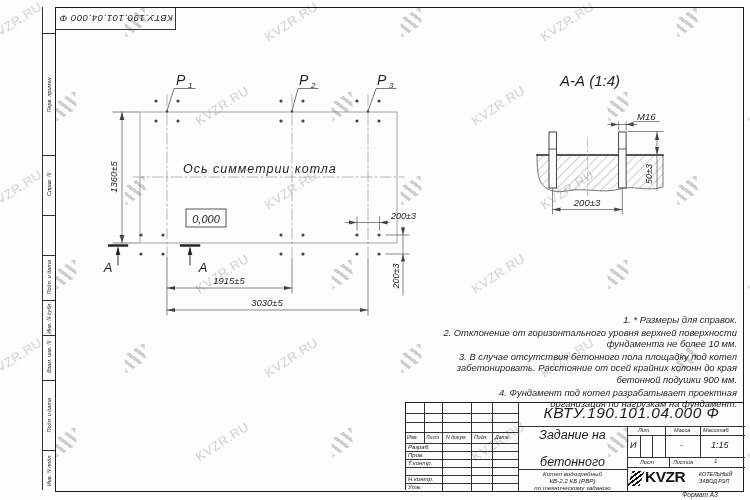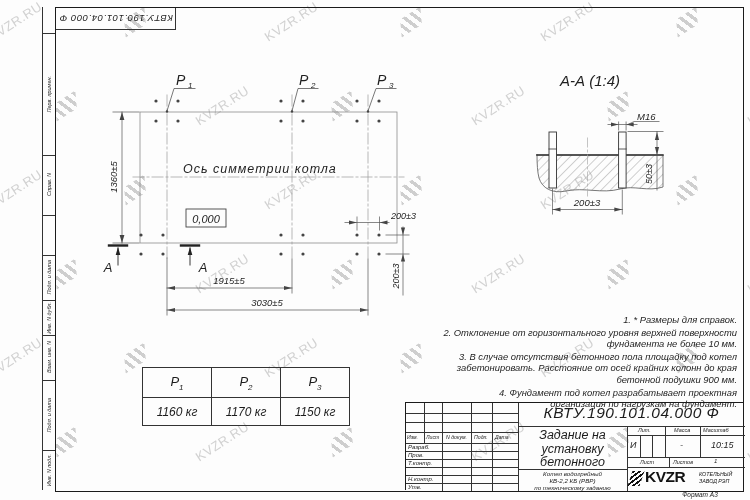--- a/index.html
+++ b/index.html
@@ -299,34 +299,20 @@
     </g>
   </svg>
 
   <div class="notes">
     <p>1. * Размеры для справок.</p>
     <p>2. Отклонение от горизонтального уровня верхней поверхности фундамента не более 10 мм.</p>
     <p>3. В случае отсутствия бетонного пола площадку под котел забетонировать. Расстояние от осей крайних колонн до края бетонной подушки 900 мм.</p>
     <p>4. Фундамент под котел разрабатывает проектная организация по нагрузкам на фундамент.</p>
   </div>
 
-  <table class="ltab">
-    <tbody>
-        <tr class="hrow">
-      <td><i>P</i><sub>1</sub></td>
-      <td><i>P</i><sub>2</sub></td>
-      <td><i>P</i><sub>3</sub></td>
-    </tr>
-    <tr class="vrow">
-      <td>1160 кг</td>
-      <td>1170 кг</td>
-      <td>1150 кг</td>
-    </tr>
-  </tbody>
-    </table>
 
   <div class="tblock">
 
     <div class="vl" style="left:18px;top:0;height:40px"></div>
     <div class="vl" style="left:36px;top:0;height:88px"></div>
     <div class="vl" style="left:65px;top:0;height:88px"></div>
     <div class="vl" style="left:86px;top:0;height:88px"></div>
     <div class="vl" style="left:112px;top:0;height:88px"></div>
     <div class="vl" style="left:221px;top:23px;height:65px"></div>
     <div class="vl" style="left:233.7px;top:32px;height:22px"></div>
@@ -358,32 +344,31 @@
     <span class="lbl" style="left:68px;top:31px;font-size:5.2px">Подп.</span>
     <span class="lbl" style="left:89px;top:31px;font-size:5.2px">Дата</span>
 
     <span class="lbl" style="left:2px;top:41px;font-size:6px">Разраб.</span>
     <span class="lbl" style="left:2px;top:49px;font-size:6px">Пров.</span>
     <span class="lbl" style="left:2px;top:57px;font-size:6px">Т.контр.</span>
     <span class="lbl" style="left:2px;top:73px;font-size:6px">Н.контр.</span>
     <span class="lbl" style="left:2px;top:81px;font-size:6px">Утв.</span>
 
     <div class="ttl" style="top:25px">Задание на</div>
-    <div class="ttl" style="top:39px">установку</div>
     <div class="ttl" style="top:52px">бетонного</div>
     <div class="sub" style="top:67px">Котел водогрейный</div>
     <div class="sub" style="top:74px">КВ-2,2 КБ (РВР)</div>
     <div class="sub" style="top:81px">по техническому заданию</div>
 
     <span class="lbl" style="left:232px;top:24px;font-size:5.5px">Лит.</span>
     <span class="lbl" style="left:268px;top:24px;font-size:5.5px">Масса</span>
     <span class="lbl" style="left:297px;top:24px;font-size:5.5px">Масштаб</span>
     <span class="lbl" style="left:224px;top:37px;font-size:9px">И</span>
     <span class="lbl" style="left:274px;top:37px;font-size:9px">-</span>
-    <span class="lbl" style="left:305px;top:37px;font-size:9px">10:15</span>
+    <span class="lbl" style="left:305px;top:37px;font-size:9px">1:15</span>
 
     <span class="lbl" style="left:234px;top:55.5px;font-size:5.5px">Лист</span>
     <span class="lbl" style="left:267px;top:55.5px;font-size:5.5px">Листов</span>
     <span class="lbl" style="left:308px;top:55px;font-size:6px">1</span>
 
     <div class="logo-icon"></div>
     <div class="logo-txt">KVZR</div>
     <div class="co" style="top:68px">КОТЕЛЬНЫЙ</div>
     <div class="co" style="top:75px">ЗАВОД РЭП</div>
   </div>

